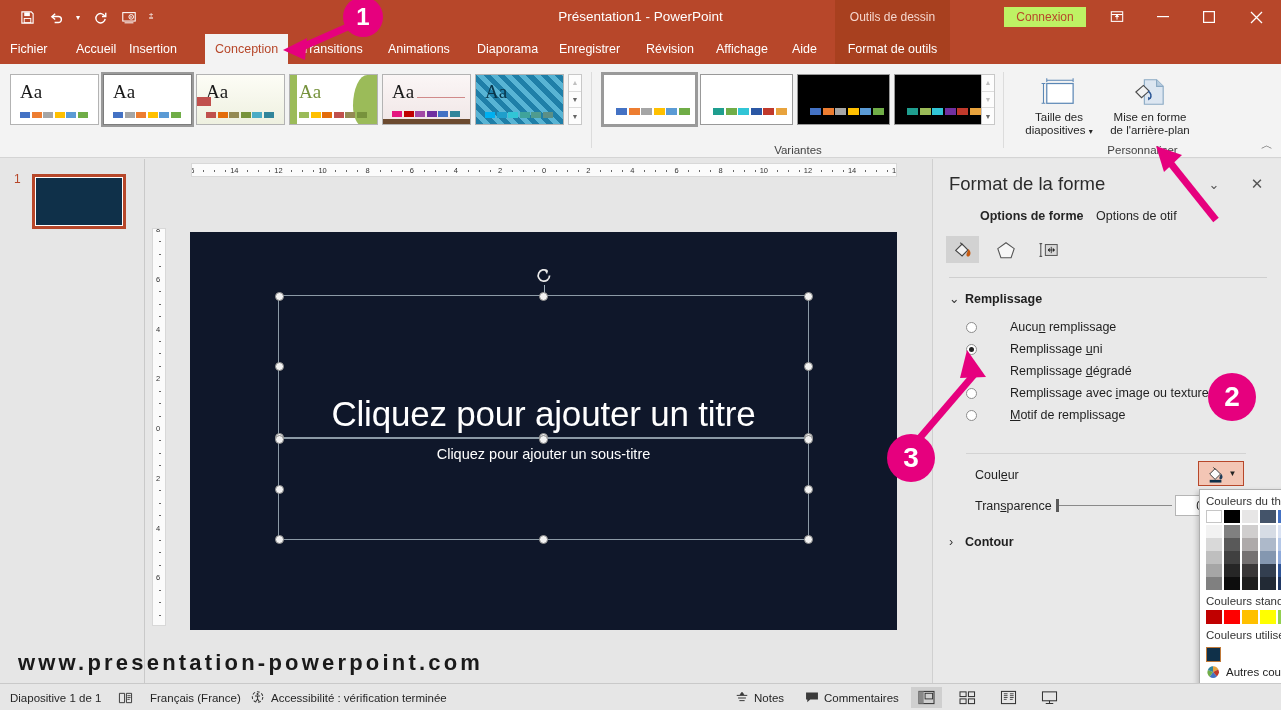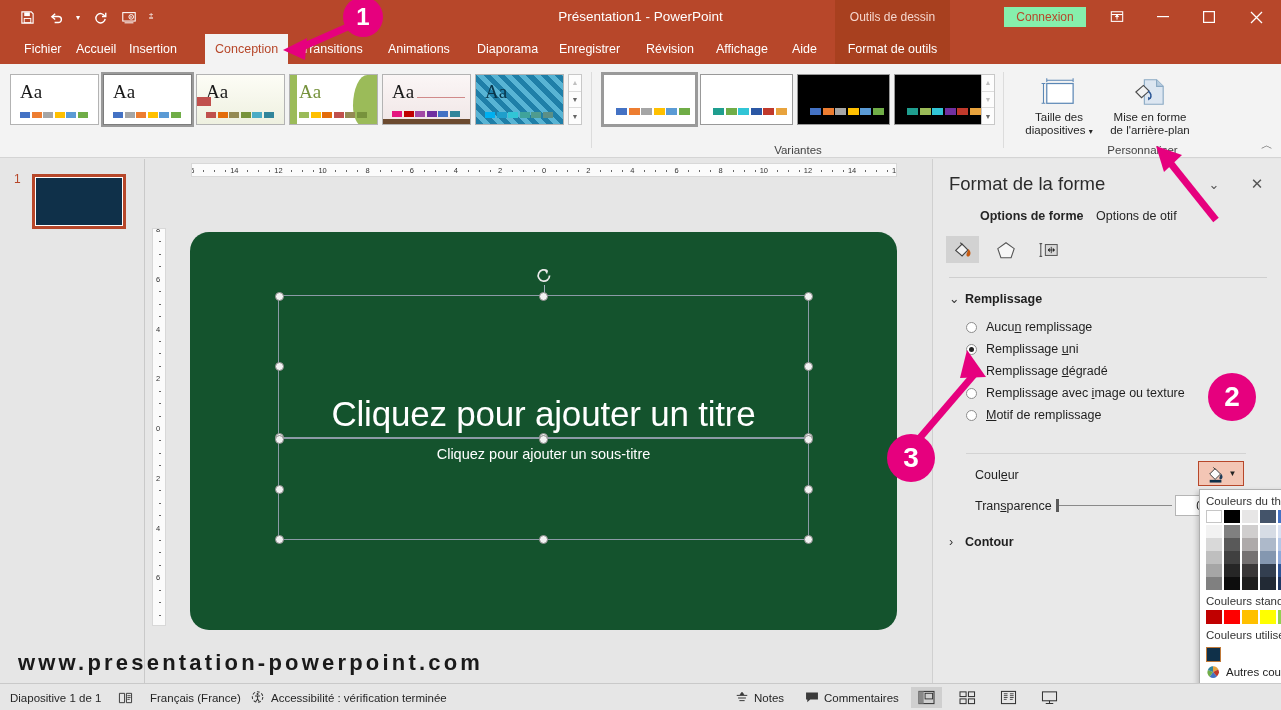--- a/index.html
+++ b/index.html
@@ -31,21 +31,21 @@
   }
 
   .ctx-tab-label {
     position: absolute; left: 835px; top: 0; width: 115px; height: 34px;
     background: #a8401f; color: #f5d6cd; font-size: 12px;
     display: flex; align-items: center; justify-content: center;
   }
 
   .signin {
     position: absolute; left: 1004px; top: 7px; width: 82px; height: 20px;
-    background: #86efac; color: #b7472a; font-size: 12px;
+    background: #bef264; color: #b7472a; font-size: 12px;
     display: flex; align-items: center; justify-content: center;
   }
   .ribbon-display {
     position: absolute; left: 1105px; top: 6px; width: 24px; height: 22px;
     display: flex; align-items: center; justify-content: center; color: #fff;
   }
   .wbtn {
     position: absolute; top: 0; width: 46px; height: 34px;
     display: flex; align-items: center; justify-content: center; color: #fff; font-size: 15px;
   }
@@ -170,22 +170,21 @@
   }
   .ruler-v {
     position: absolute; left: 152px; top: 228px; width: 14px; height: 398px;
     background: #fbfbfb; border: 1px solid #d8d8d8; overflow: hidden;
   }
   .rtick { position: absolute; font-size: 7.5px; color: #333; font-family: "Liberation Sans", sans-serif; }
   .rmark { position: absolute; background: #666; }
 
   .slide {
     position: absolute; left: 190px; top: 232px; width: 707px; height: 398px;
-    background: #14532d;
-    border-radius: 19px;
+    background: #0f172a;
   }
   .title-ph {
     position: absolute; left: 88px; top: 63px; width: 531px; height: 143px;
   }
   .sub-ph {
     position: absolute; left: 88px; top: 206px; width: 531px; height: 102px;
   }
   .ph-box { border: 1px solid #8c9aa6; }
   .ph-title-text {
     position: absolute; left: 0; bottom: 3px; width: 100%;
@@ -239,21 +238,21 @@
     width: 33px; height: 27px; display: flex; align-items: center; justify-content: center;
   }
   .fmt-icon.sel { background: #d2d2d2; }
   .fmt-sep { position: absolute; left: 949px; top: 277px; width: 318px; height: 1px; background: #cfcfcf; }
 
   .section-head {
     position: absolute; font-size: 12.5px; font-weight: bold; color: #1f1f1f;
   }
   .section-arrow { display: inline-block; width: 16px; color: #333; font-weight: normal; }
 
-  .radio-row { position: absolute; left: 966px; height: 18px; display: flex; align-items: center; }
+  .radio-row { position: absolute; left: 966px; height: 18px; display: flex; align-items: center; gap: 24px; }
   .radio {
     width: 11px; height: 11px; border-radius: 50%;
     border: 1px solid #8d8d8d; background: #fff; position: relative; flex: none;
   }
   .radio.on::after {
     content: ""; position: absolute; left: 2px; top: 2px;
     width: 5px; height: 5px; border-radius: 50%; background: #222;
   }
   .radio-label { margin-left: 9px; font-size: 12.5px; color: #1f1f1f; white-space: nowrap; }
   .u { text-decoration: underline; }
@@ -383,21 +382,21 @@
         </svg>
     </div>
     <div class="wbtn close">
       <svg width="13" height="13" viewBox="0 0 13 13">
           <path d="M1 1l11 11M12 1L1 12" stroke="#fff" stroke-width="1.3"></path>
         </svg>
     </div>
   </div>
 
   <div class="tabbar">
-    <div class="tab" style="left:14px;">Fichier</div>
+    <div class="tab" style="left:0;">Fichier</div>
     <div class="tab" style="left:66px;">Accueil</div>
     <div class="tab" style="left:119px;">Insertion</div>
     <div class="tab active" style="left:205px;">Conception</div>
     <div class="tab" style="left:292px;">Transitions</div>
     <div class="tab" style="left:378px;">Animations</div>
     <div class="tab" style="left:467px;">Diaporama</div>
     <div class="tab" style="left:549px;">Enregistrer</div>
     <div class="tab" style="left:636px;">Révision</div>
     <div class="tab" style="left:706px;">Affichage</div>
     <div class="tab" style="left:782px;">Aide</div>

